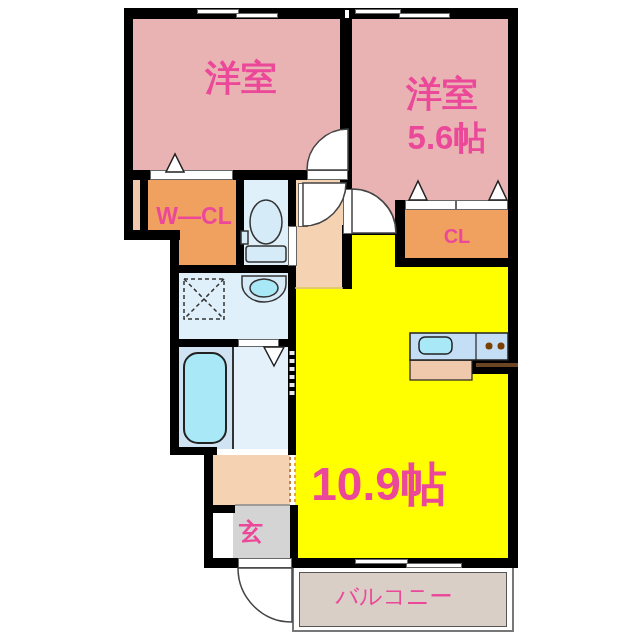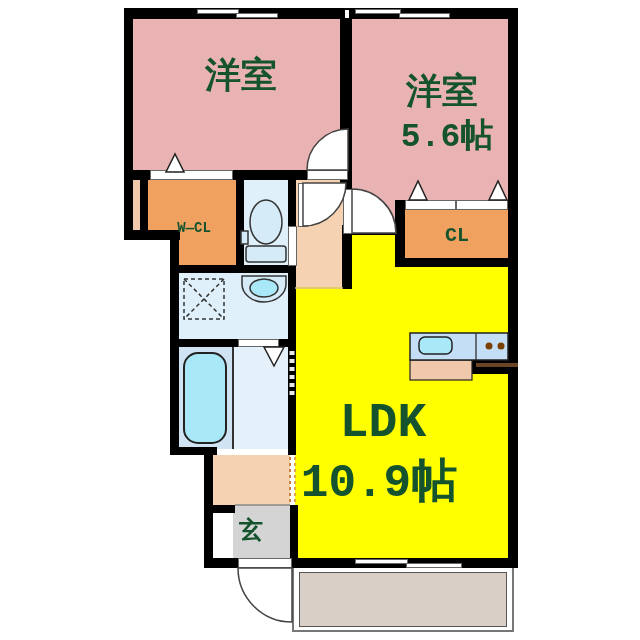--- a/index.html
+++ b/index.html
@@ -6,22 +6,22 @@
   #plan{
     position:relative;width:640px;height:640px;background:#ffffff;overflow:hidden;
     font-family:"Liberation Sans","DejaVu Sans",sans-serif;
   }
   .abs{position:absolute;box-sizing:border-box;}
   .floor{z-index:1;}
   .wall{background:#000000;z-index:3;}
   .dw{background:#ffffff;border:1px solid #666;z-index:4;}
   #fixtures{position:absolute;left:0;top:0;z-index:5;}
   .lbl{
-    position:absolute;z-index:6;color:#14532d;font-weight:bold;
-    transform:translate(-50%,-50%);white-space:nowrap;line-height:1;font-family:Liberation Mono, monospace;
+    position:absolute;z-index:6;color:#ec4899;font-weight:bold;
+    transform:translate(-50%,-50%);white-space:nowrap;line-height:1;
   }
   .pink{background:#e9b3b3;}
   .orange{background:#f0a05f;}
   .hallp{background:#f5d2b2;}
   .strip{background:#f0c9ad;}
   .yellow{background:#ffff00;}
   .sanit{background:#dff0fa;}
   .bathl{background:#cfe3f2;}
   .bathr{background:#e4f1fa;}
   .gray{background:#d4d4d4;}
@@ -142,19 +142,19 @@
       <line x1="476" y1="333" x2="476" y2="360" stroke="#222" stroke-width="1.2"></line>
       <rect x="419" y="337" width="33" height="17" rx="6" fill="#a9e8f6" stroke="#222" stroke-width="1.5"></rect>
       <circle cx="489" cy="346" r="3.5" fill="#7b3f00"></circle>
       <circle cx="501" cy="346" r="3.5" fill="#7b3f00"></circle>
     </g>
   </svg>
 
   <div class="lbl" style="left:241px;top:78px;font-size:36px;">洋室</div>
   <div class="lbl" style="left:442px;top:94px;font-size:36px;">洋室</div>
   <div class="lbl" style="left:447px;top:137px;font-size:33px;text-align:right;">5.6帖</div>
-  <div class="lbl" style="left:194px;top:228px;font-size:14px;">W—CL</div>
+  <div class="lbl" style="left:194px;top:216px;font-size:23px;">W—CL</div>
   <div class="lbl" style="left:457px;top:236px;font-size:20px;">CL</div>
-  <div class="lbl" style="left:383px;top:423px;font-size:48px;">LDK</div>
   <div class="lbl" style="left:379px;top:484px;font-size:46px;">10.9帖</div>
   <div class="lbl" style="left:251px;top:532px;font-size:24px;">玄</div>
+  <div class="lbl" style="left:394px;top:596px;font-size:23px;font-weight:normal;">バルコニー</div>
 
 </div>
 
 </body></html>

